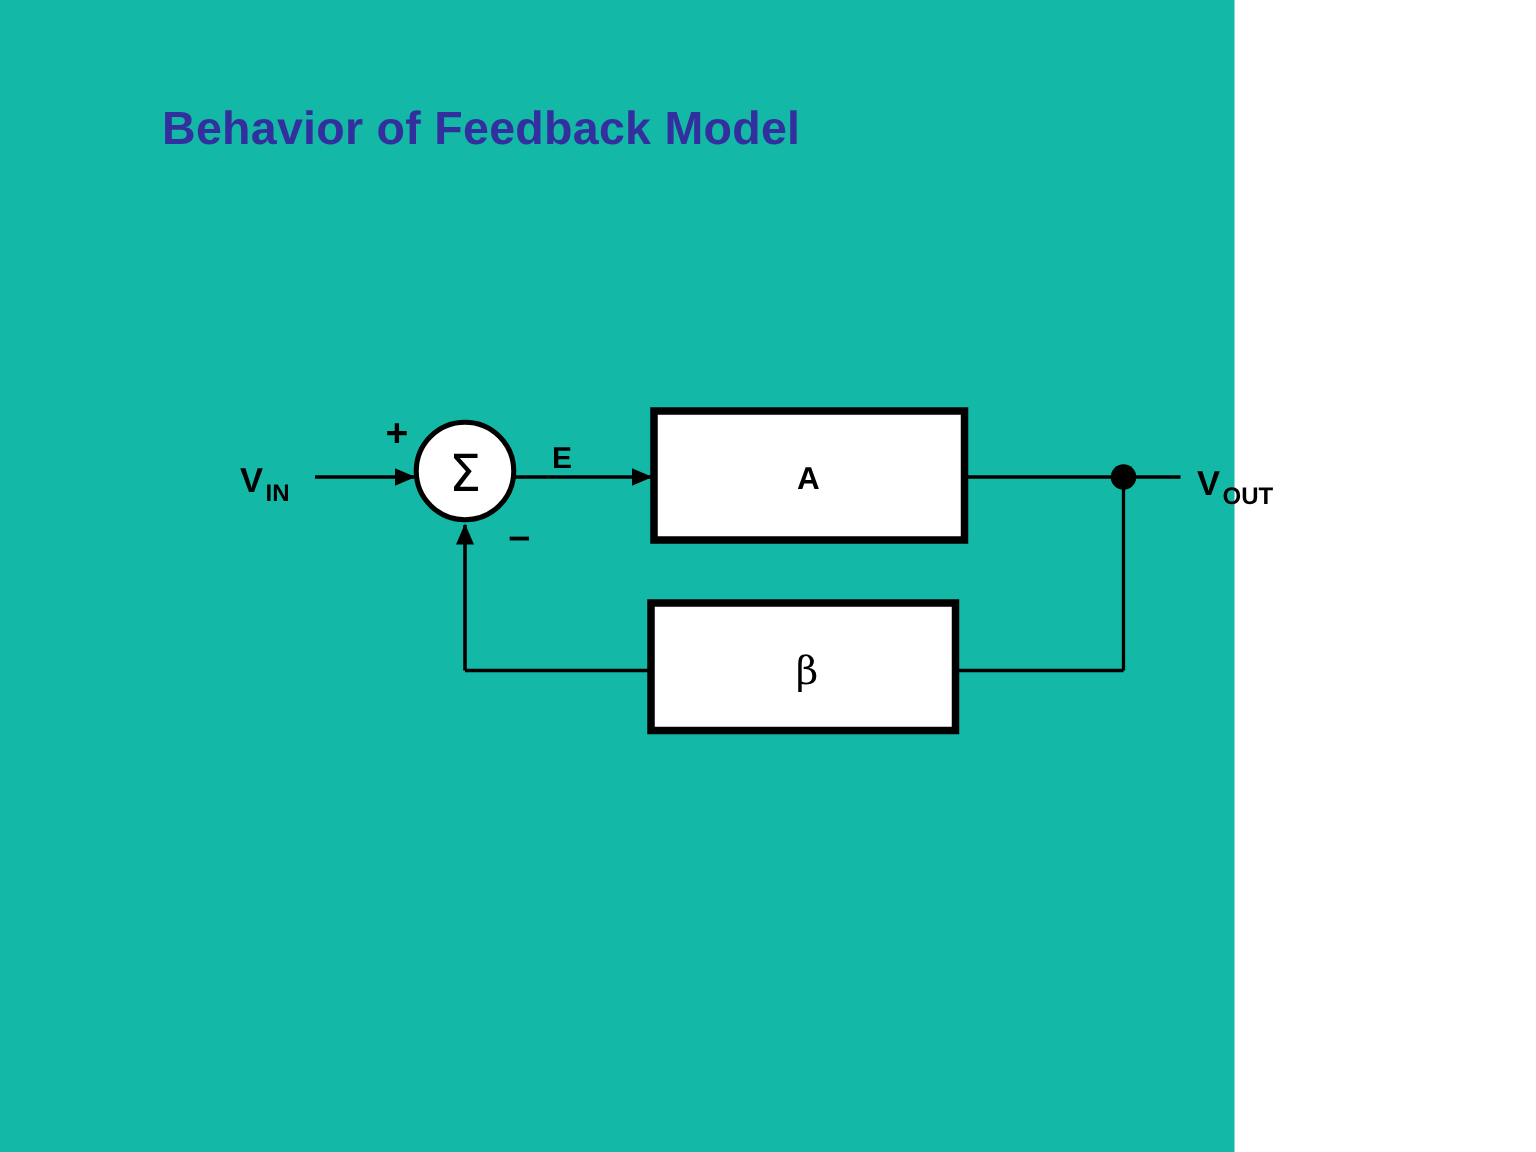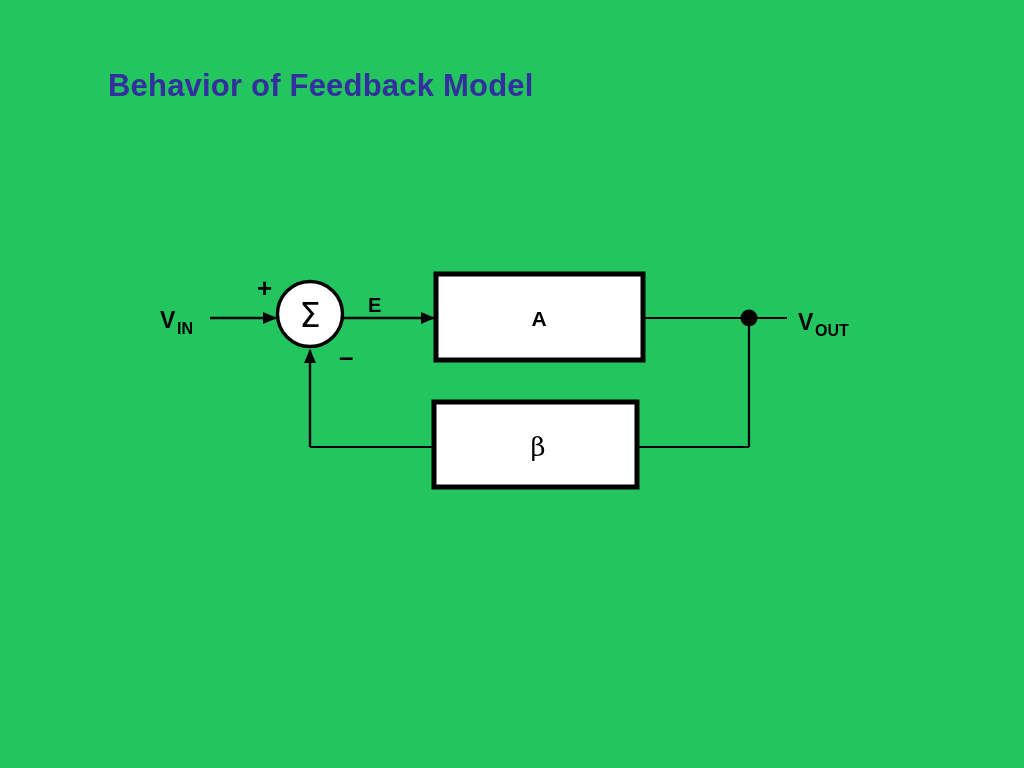--- a/index.html
+++ b/index.html
@@ -9,23 +9,23 @@
     background: #ffffff;
   }
   body {
     width: 1024px;
     height: 768px;
     font-family: "Liberation Sans", sans-serif;
     overflow: hidden;
   }
   #slide {
     position: relative;
-    width: 1024px;
+    width: 823px;
     height: 768px;
-    background: #22c55e;
+    background: #14b8a6;
   }
   #slide-title {
     position: absolute;
     left: 108px;
     top: 69px;
     font-family: "Liberation Sans", sans-serif;
     font-size: 31px;
     font-weight: bold;
     letter-spacing: 0.2px;
     color: #332f9e;

